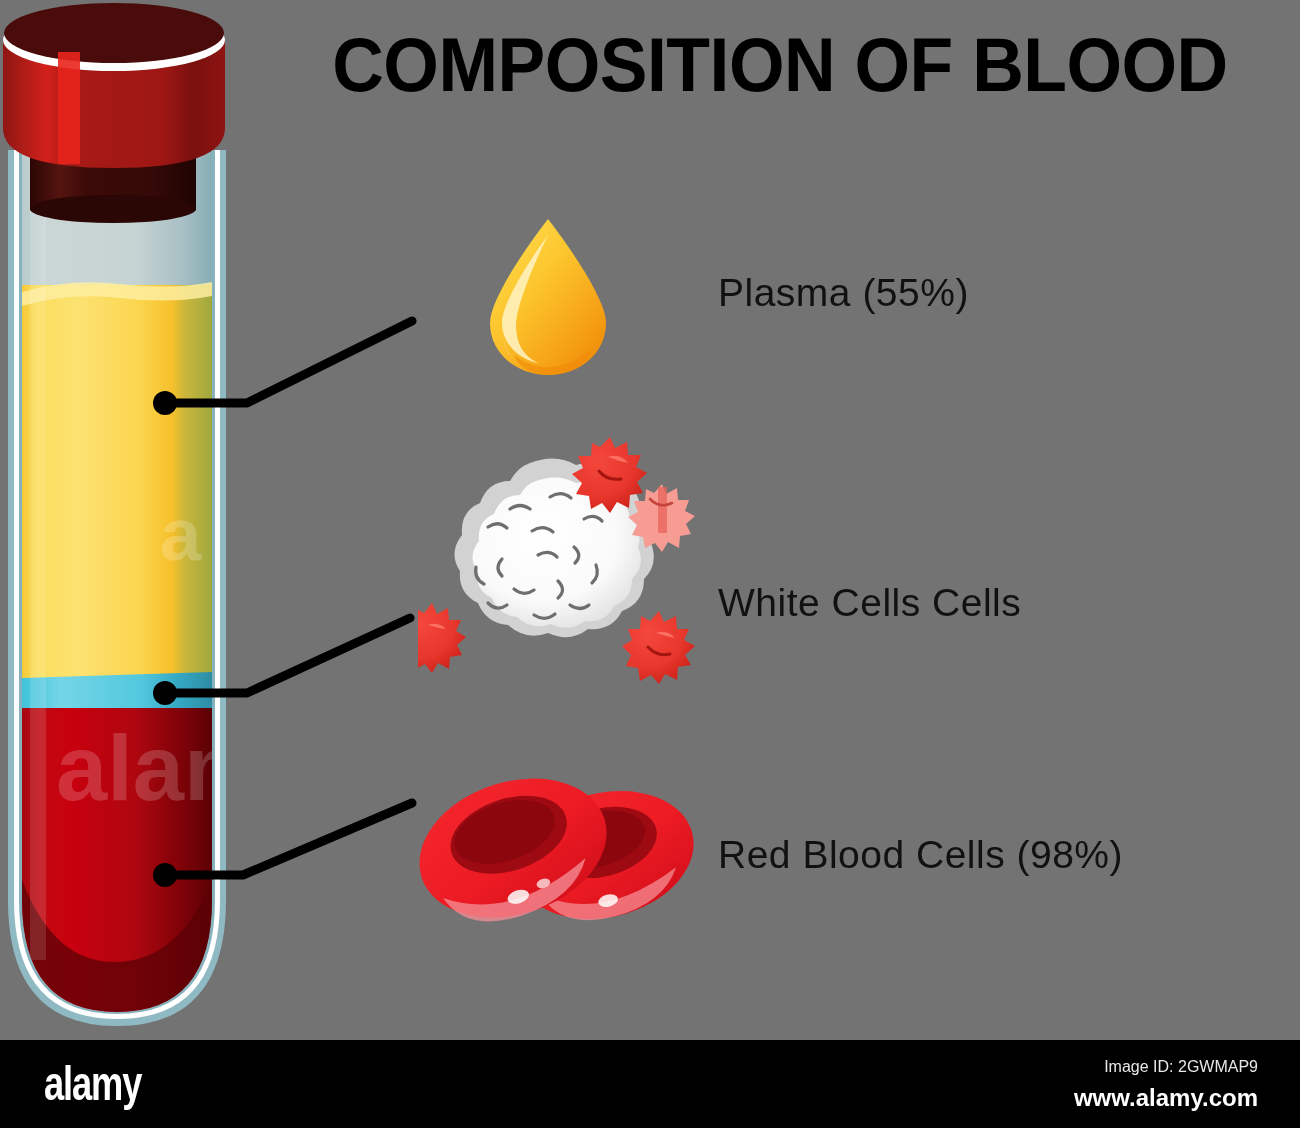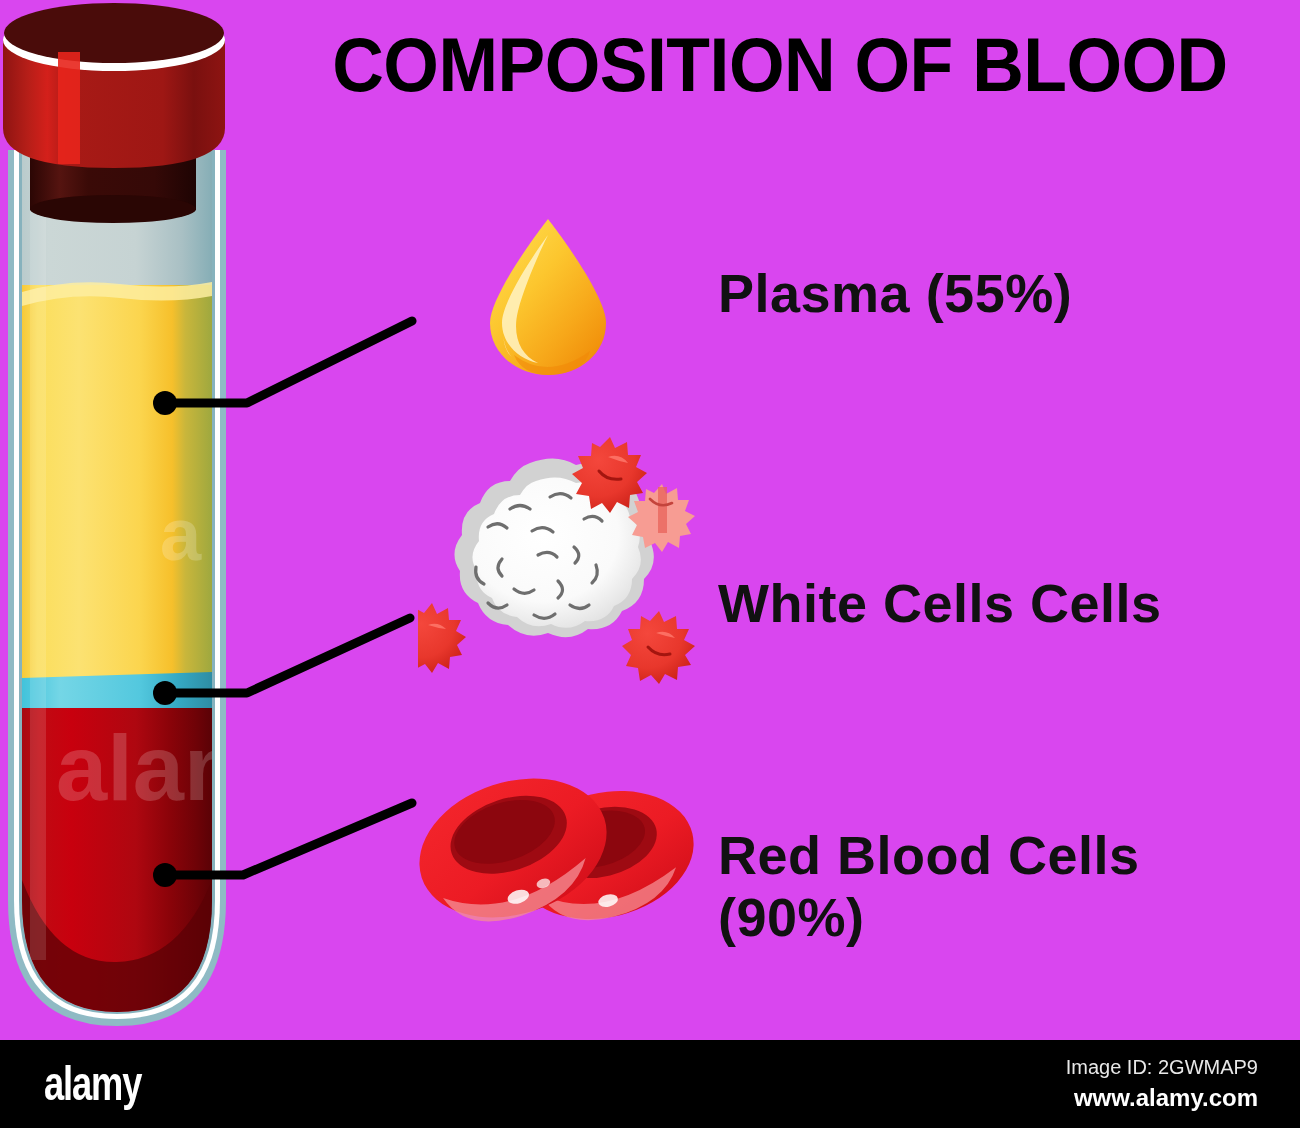--- a/index.html
+++ b/index.html
@@ -1,21 +1,21 @@
 <!DOCTYPE html>
 <html><head>
 <meta charset="utf-8">
 <style>
   html,body{margin:0;padding:0;background:#fff;}
   body{
     width:1300px;height:1128px;position:relative;overflow:hidden;
     font-family:"Liberation Sans","DejaVu Sans",sans-serif;
     background:#ffffff;
   }
-  #stage{position:absolute;left:0;top:0;width:1300px;height:1128px;background:#d946ef;}
+  #stage{position:absolute;left:0;top:0;width:1300px;height:1128px;background:#737373;}
 
   
   #title{
     position:absolute;left:270px;top:22px;width:1020px;height:86px;
     font-size:76px;line-height:86px;font-weight:bold;
     letter-spacing:-0.5px;
     color:#000000;
     text-align:center;
     transform:scaleX(0.94);transform-origin:center center;
     white-space:nowrap;
@@ -26,37 +26,37 @@
 
   
   .leader{position:absolute;}
 
   
   .icon-box{position:absolute;}
 
   
   .label{
     position:absolute;color:#111111;
-    font-size:54px;line-height:62px;font-weight:700;
+    font-size:39px;line-height:62px;font-weight:400;
     letter-spacing:0.5px;
     white-space:pre-line;
   }
 
   
   #footer{
     position:absolute;left:0;top:1040px;width:1300px;height:88px;background:#000000;
   }
   #footer-logo{
     position:absolute;left:44px;top:14px;
     color:#ffffff;font-size:49px;line-height:58px;font-weight:bold;
     letter-spacing:-1.5px;transform:scaleX(0.74);transform-origin:left top;
   }
   #footer-imageid{
     position:absolute;right:42px;top:13px;
-    color:#e8e8e8;font-size:20px;line-height:28px;font-weight:400;
+    color:#e8e8e8;font-size:16px;line-height:28px;font-weight:400;
     text-align:right;white-space:nowrap;
   }
   #footer-url{
     position:absolute;right:42px;top:43px;
     color:#ffffff;font-size:24px;line-height:30px;font-weight:bold;
     text-align:left;white-space:nowrap;
   }
 </style>
 </head>
 <body>
@@ -291,21 +291,21 @@
       </g>
     </svg>
   </div>
 
   <div class="label" style="left:718px;top:262px;">Plasma (55%)</div>
 
   <div class="label" style="left:718px;top:510px;">
     <div>White Cells Cells</div>
   </div>
 
-  <div class="label" style="left:718px;top:824px;">Red Blood Cells (90%)</div>
+  <div class="label" style="left:718px;top:824px;">Red Blood Cells (98%)</div>
 
   <div id="footer">
     <div id="footer-logo">alamy</div>
     <div id="footer-imageid">Image ID: 2GWMAP9</div>
     <div id="footer-url">www.alamy.com</div>
   </div>
 
 </div>
 
 </body></html>

